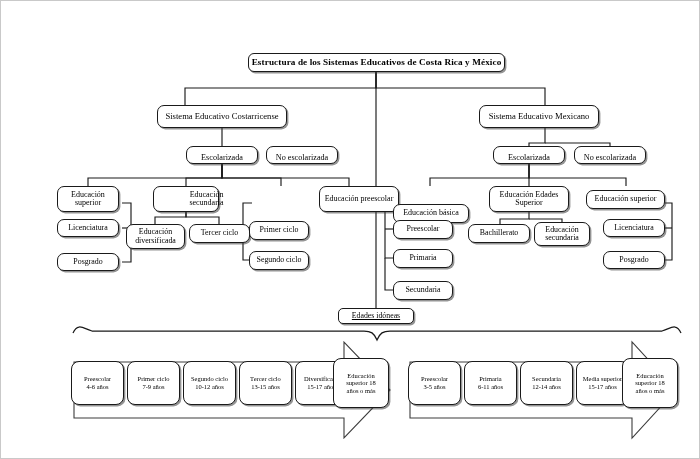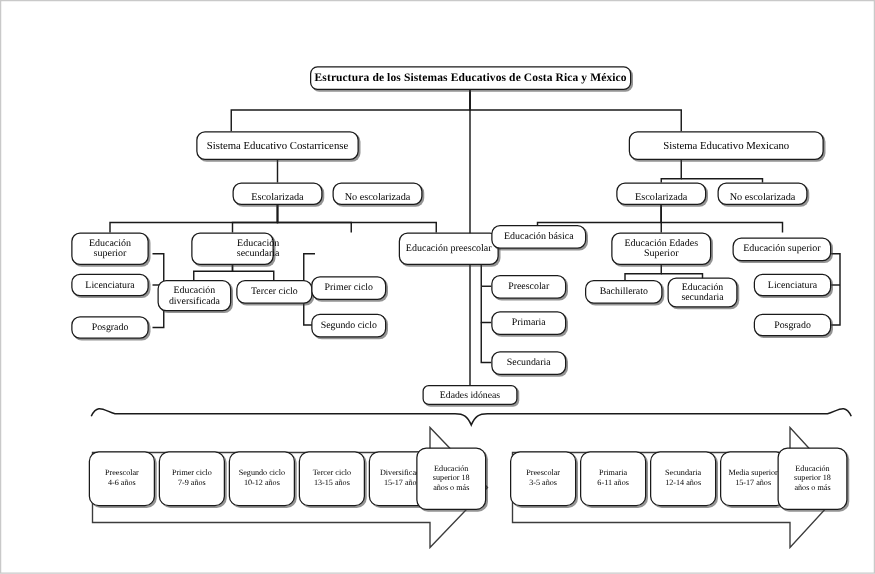--- a/index.html
+++ b/index.html
@@ -35,21 +35,21 @@
     font-weight:bold;
     font-size:9.2px;
     letter-spacing:.1px;
     border-width:1.4px;
     border-radius:6px;
   }
   .lvl1{font-size:8.6px;}
   .lvl2{font-size:8.2px;align-items:flex-end;}
   .lvl3{font-size:8.0px;}
   .lvl4{font-size:7.9px;}
-  .edades{font-size:7.8px;border-radius:5px;}
+  .edades{font-size:7.8px;border-radius:5px;text-decoration:underline;}
   .agebox{font-size:6.5px;border-radius:8px;line-height:1.18;}
   .arrow-shape{
     position:absolute;
     z-index:1;
   }
   .frame{
     position:absolute;left:0;top:0;
     width:700px;height:459px;
     border:1px solid #c9c9c9;
     box-sizing:border-box;
@@ -165,33 +165,33 @@
   </div>
 
   <div class="node lvl4" style="left:249px;top:221px;width:60px;height:19px;">
     <span>Primer ciclo</span>
   </div>
 
   <div class="node lvl4" style="left:249px;top:251px;width:60px;height:19px;">
     <span>Segundo ciclo</span>
   </div>
 
-  <div class="node lvl1" style="left:503px;top:105px;width:156px;height:23px;">
+  <div class="node lvl1" style="left:479px;top:105px;width:120px;height:23px;">
     <span>Sistema Educativo Mexicano</span>
   </div>
 
   <div class="node lvl2" style="left:493px;top:146px;width:72px;height:18px;">
     <span>Escolarizada</span>
   </div>
 
   <div class="node lvl2" style="left:574px;top:146px;width:72px;height:18px;">
     <span>No escolarizada</span>
   </div>
 
-  <div class="node lvl3" style="left:393px;top:180px;width:76px;height:19px;text-align:right;">
+  <div class="node lvl3" style="left:393px;top:204px;width:76px;height:19px;text-align:right;">
     <span>Educación básica</span>
   </div>
 
   <div class="node lvl3" style="left:489px;top:186px;width:80px;height:26px;">
     <span>Educación Edades Superior</span>
   </div>
 
   <div class="node lvl3" style="left:586px;top:190px;width:79px;height:19px;">
     <span>Educación superior</span>
   </div>

